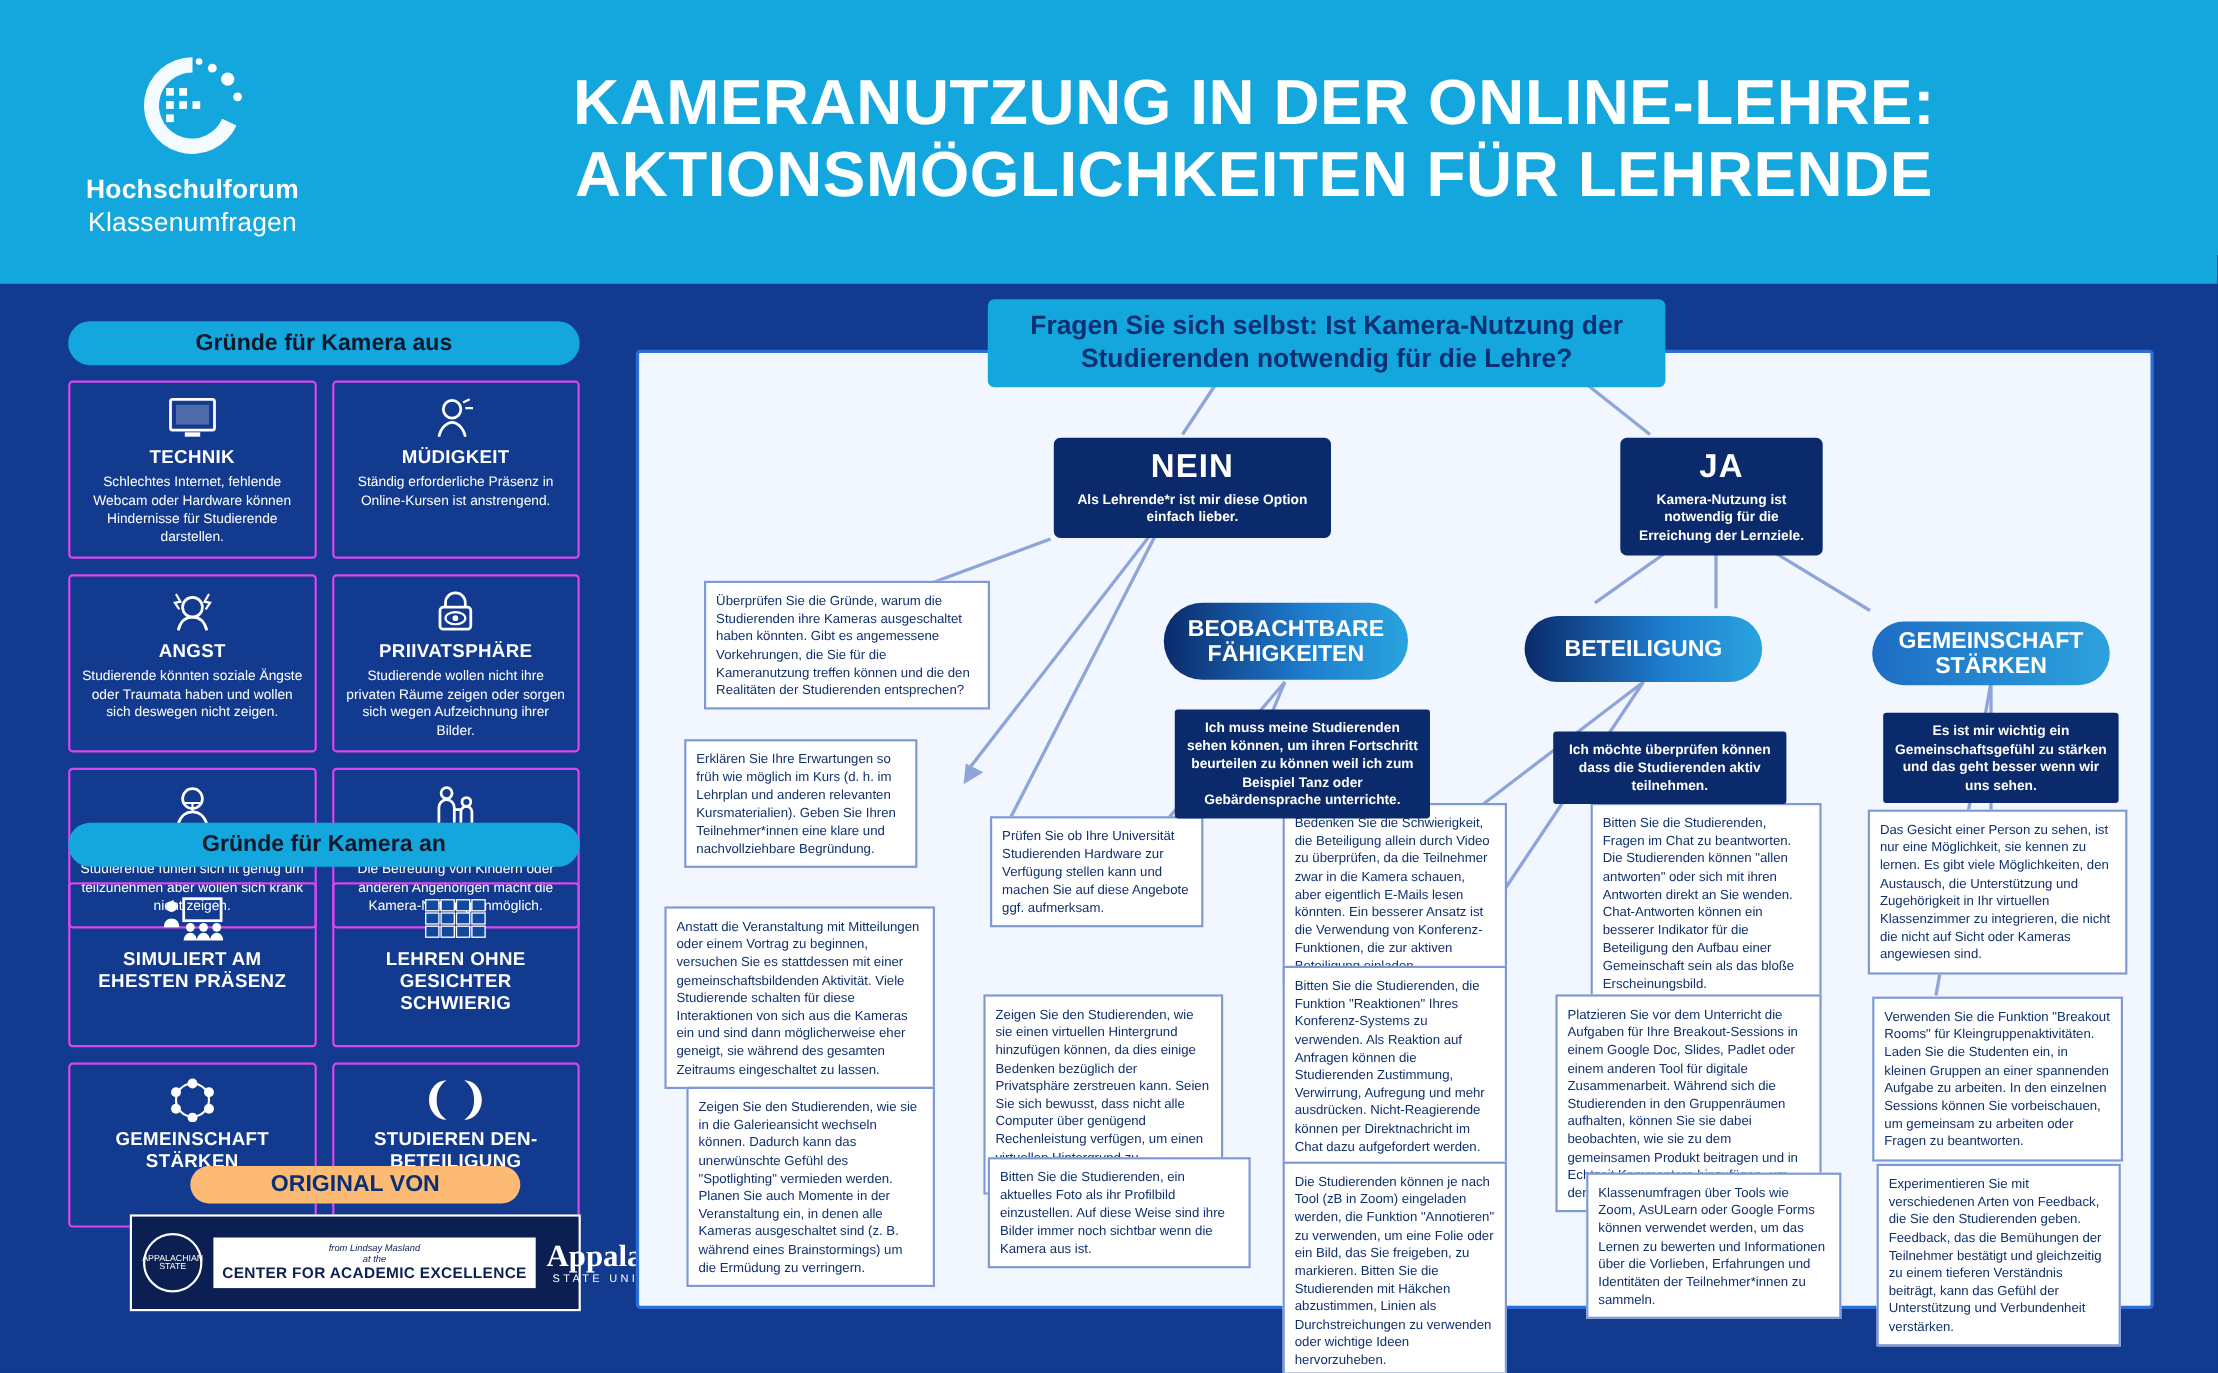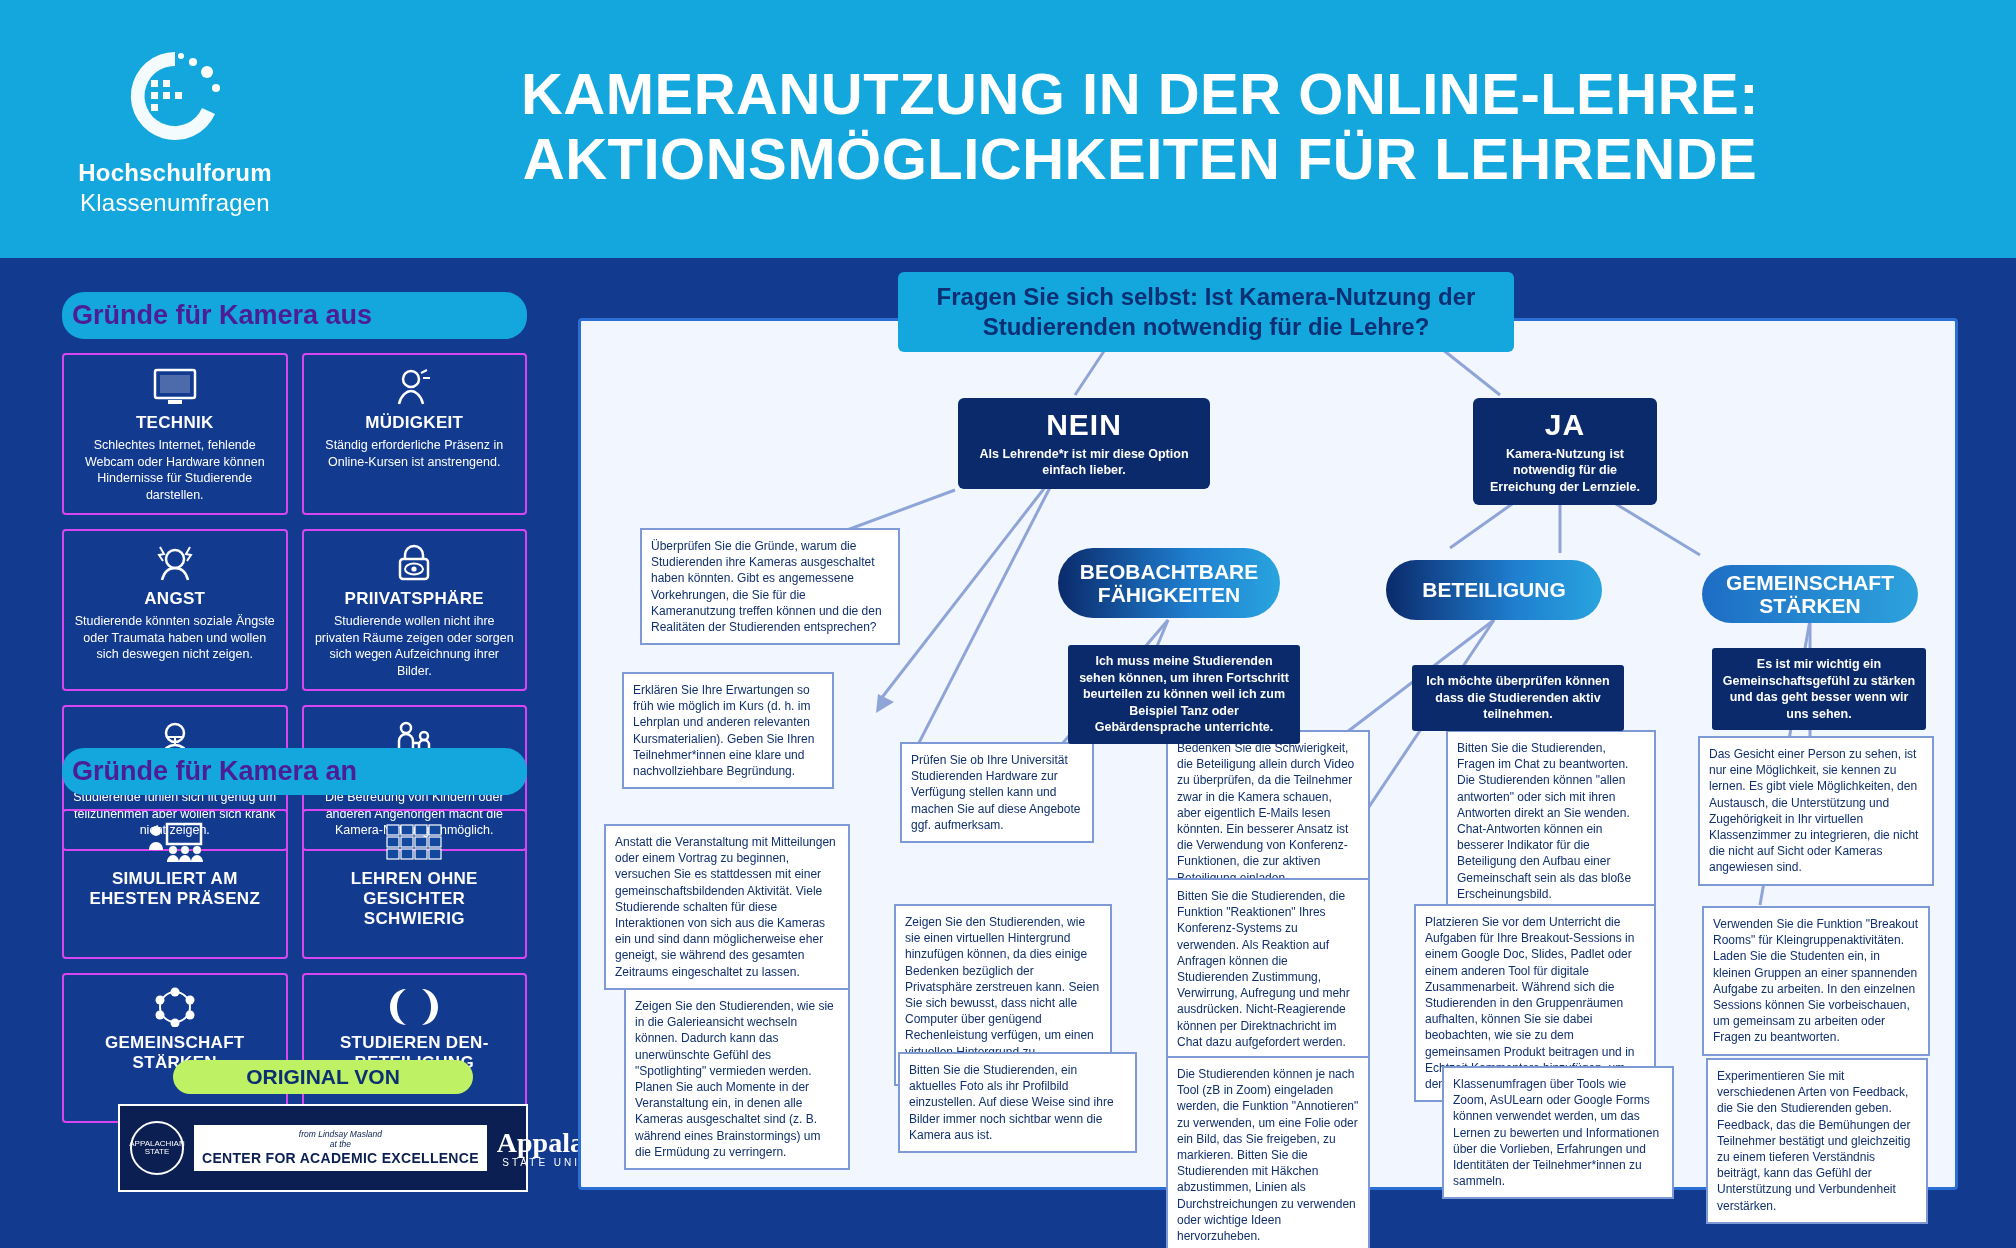--- a/index.html
+++ b/index.html
@@ -28,42 +28,42 @@
   }
   .logo-name .l2 { font-weight:400; }
   .poster-title {
     position:absolute; left:300px; top:62px; width:1680px;
     text-align:center; font-size:58px; font-weight:800; line-height:1.12;
     letter-spacing:.5px; color:#ffffff; text-transform:uppercase;
   }
 
   
   .panel-title {
-    background:#13a7dd; color:#4c1d95; font-weight:700;
-    font-size:27px; 
+    background:#13a7dd; color:#0f172a; font-weight:700;
+    font-size:21px; text-align:center;
     border-radius:22px; padding:8px 10px;
   }
   .left-col { position:absolute; left:62px; top:292px; width:465px; }
   .left-col2 { position:absolute; left:62px; top:748px; width:465px; }
   .card-grid {
     display:grid; grid-template-columns:1fr 1fr; gap:14px; margin-top:14px;
   }
   .card {
     border:2px solid #d946ef; border-radius:4px; background:transparent;
     padding:8px 8px 10px; text-align:center; min-height:128px;
     display:flex; flex-direction:column; align-items:center;
   }
   .card .ic { height:48px; display:flex; align-items:center; justify-content:center; margin-bottom:2px; }
   .card h4 { margin:0 0 4px; font-size:17px; font-weight:700; letter-spacing:.3px; }
   .card p { margin:0; font-size:12.5px; line-height:1.32; font-weight:400; }
   .card.tall { min-height:150px; justify-content:flex-start; }
 
   .original-wrap { position:absolute; left:118px; top:1060px; width:410px; }
   .original-title {
-    background:#bef264; color:#0a2f73; font-weight:700; font-size:21px;
+    background:#fdba74; color:#0a2f73; font-weight:700; font-size:21px;
     text-align:center; border-radius:18px; padding:5px 10px; width:300px; margin:0 auto;
   }
   .appal {
     margin-top:10px; background:#0b1f52; border:2px solid #ffffff;
     height:88px; display:flex; align-items:center; padding:6px 10px; gap:10px;
   }
   .appal .seal { width:54px; height:54px; border:2px solid #ffffff; border-radius:50%;
     display:flex; align-items:center; justify-content:center; font-size:8px; line-height:1.05; text-align:center;}
   .appal .cae { flex:0 0 auto; text-align:center; background:#ffffff; color:#0b1f52;
      padding:4px 8px; }

